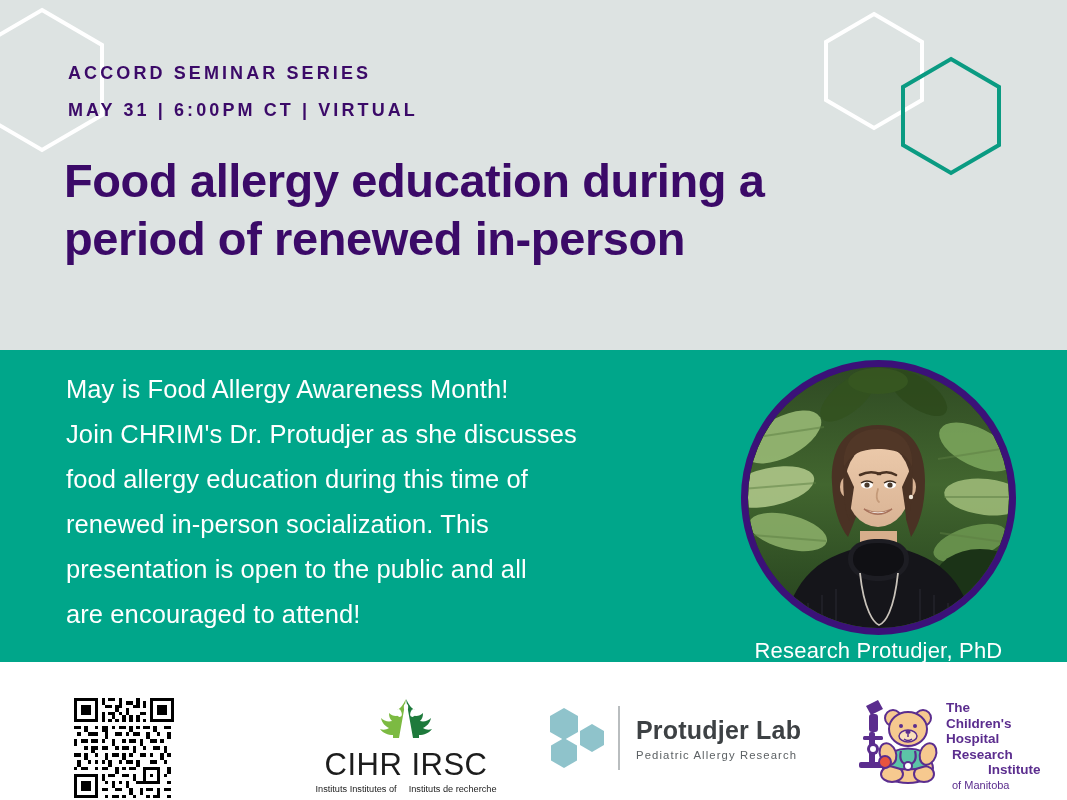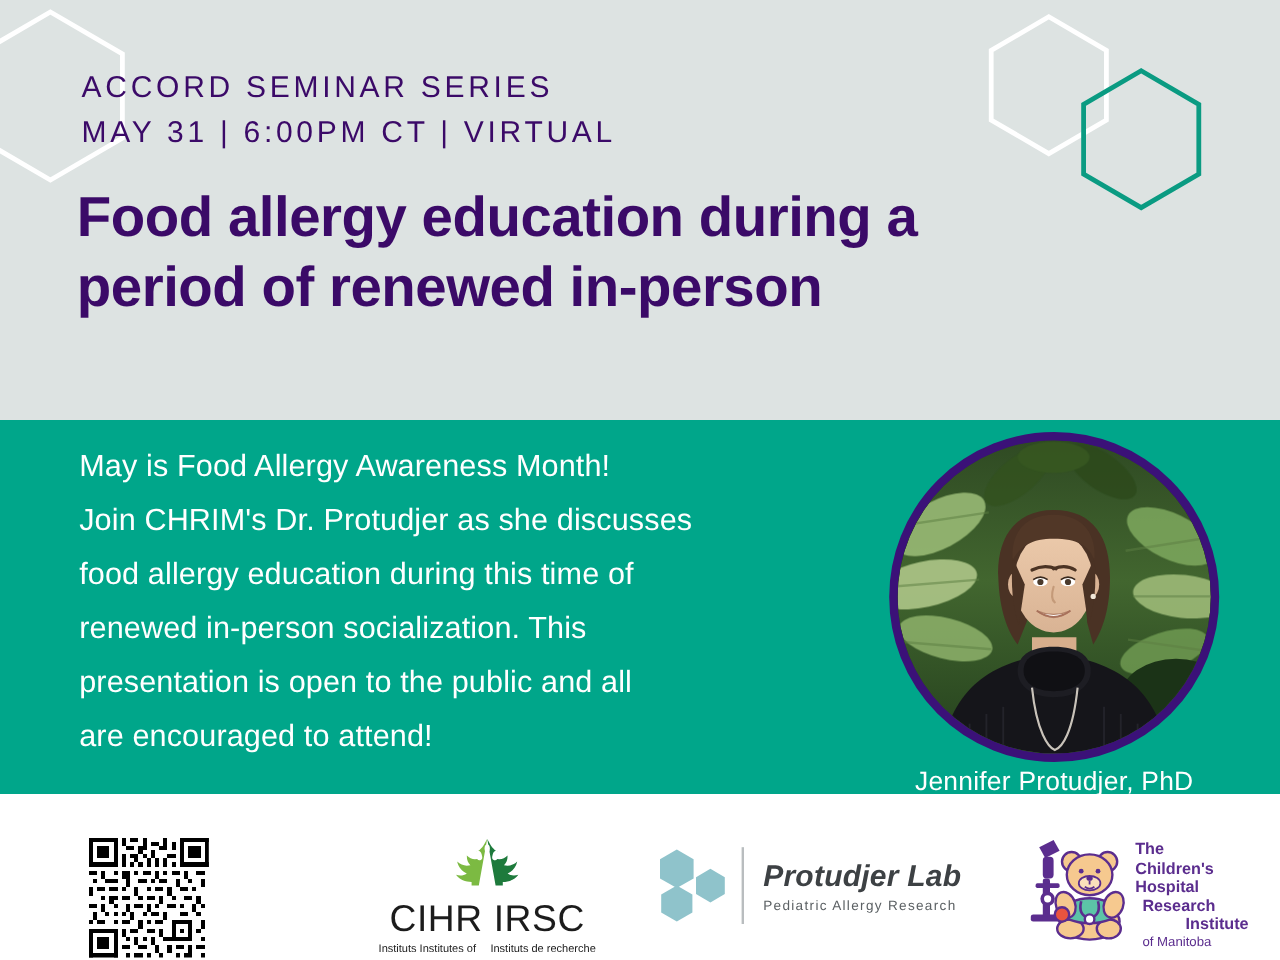--- a/index.html
+++ b/index.html
@@ -40,22 +40,22 @@
   
   .hex-deco { position:absolute; }
   .hex-tl { left:-28px; top:4px; }
   .hex-tr-white { left:818px; top:10px; }
   .hex-tr-teal { left:895px; top:55px; }
 
   
   .eyebrow {
     position:absolute; left:68px; top:55px;
     color:#3b0a68;
-    font-weight:normal;
-    font-size:25px;
+    font-weight:bold;
+    font-size:18px;
     letter-spacing:3.1px;
     line-height:37px;
   }
   .eyebrow div { white-space:nowrap; }
 
   
   .title {
     position:absolute; left:64px; top:152px;
     width:960px;
     color:#3b0a68;
@@ -135,21 +135,21 @@
   
   .plab {
     position:absolute; left:548px; top:706px;
     display:flex; align-items:center;
   }
   .plab-rule {
     width:2px; height:64px; background:#b9bdbf; margin:0 16px 0 12px;
   }
   .plab-name {
     font-size:25px; font-weight:bold; color:#3d4144;
-    letter-spacing:0.2px; line-height:28px;font-style:italic;
+    letter-spacing:0.2px; line-height:28px;
   }
   .plab-tag {
     font-size:11.3px; font-weight:normal; color:#5c6164;
     letter-spacing:1.1px; margin-top:5px;
   }
 
   
   .chrim {
     position:absolute; left:856px; top:696px;
     display:flex; align-items:flex-start;
@@ -294,21 +294,21 @@
         <path d="M130 122 q-3 10 1 13" stroke="#c49a79" stroke-width="1.8" fill="none" stroke-linecap="round"></path>
 
         <path d="M116 142 q14 11 28 0 q-14 6 -28 0 Z" fill="#ffffff" stroke="#b4846a" stroke-width="1.2"></path>
         <path d="M116 142 q14 10 28 0" stroke="#a8715b" stroke-width="1.4" fill="none"></path>
 
         <circle cx="163" cy="130" r="2.2" fill="#f1e7d8"></circle>
       </g>
     </svg>
   </div>
 
-  <div class="speaker-name">Jennifer Protudjer, PhD</div>
+  <div class="speaker-name">Research Protudjer, PhD</div>
 
   <div class="band-footer"></div>
 
   <div class="qr">
     <svg width="100" height="100" viewBox="0 0 29 29" shape-rendering="crispEdges">
       <rect width="29" height="29" fill="#ffffff"></rect>
       <g fill="#000000">
 
         <rect x="0" y="0" width="7" height="1"></rect>
           <rect x="0" y="6" width="7" height="1"></rect>

